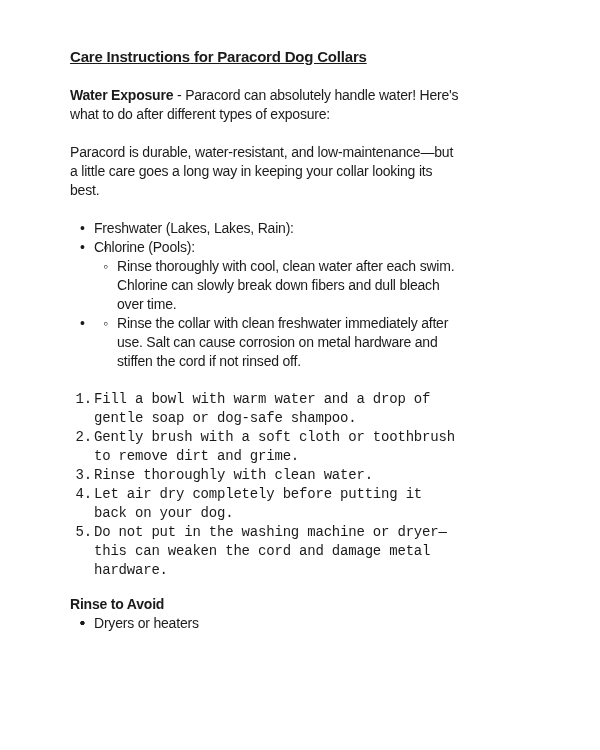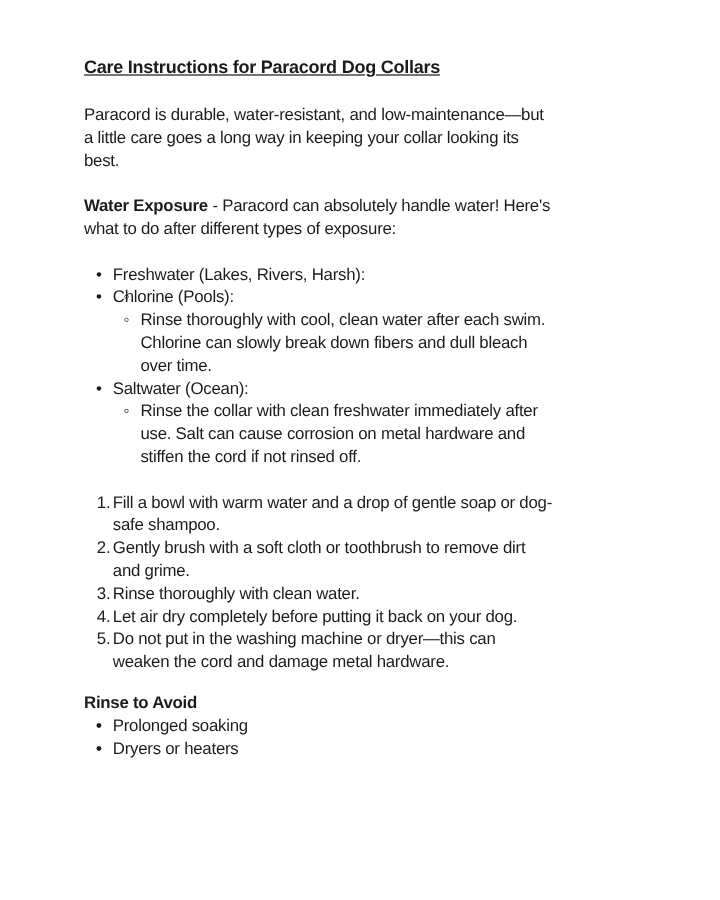--- a/index.html
+++ b/index.html
@@ -58,20 +58,21 @@
   }
   ol.steps {
     list-style: none;
     counter-reset: n;
     margin: 0 0 15px 0;
     padding: 0 0 0 24px;
   }
   ol.steps > li {
     position: relative;
     counter-increment: n;
+    font-family: Liberation Mono, monospace;
   }
   ol.steps > li::before {
     content: counter(n) ".";
     position: absolute;
     left: -24px;
     width: 22px;
     text-align: right;
   }
   ul.avoid-list {
     list-style: none;
@@ -85,50 +86,49 @@
     top: 0;
   }
 </style>
 </head>
 <body>
 
 <div class="page">
 
   <h1 class="doc-title">Care Instructions for Paracord Dog Collars</h1>
 
-  <p class="block">Paracord is durable, water-resistant, and low-maintenance—but a little care goes a long way in keeping your collar looking its best.</p>
-
   <p class="block">
     <strong>Water Exposure</strong>
     <span>- Paracord can absolutely handle water! Here's what to do after different types of exposure:</span>
   </p>
 
+  <p class="block">Paracord is durable, water-resistant, and low-maintenance—but a little care goes a long way in keeping your collar looking its best.</p>
+
   <ul class="l1">
     <li>
       <span class="marker">•</span>
-      <span>Freshwater (Lakes, Rivers, Harsh):</span>
+      <span>Freshwater (Lakes, Lakes, Rain):</span>
       <ul class="l2">
         <li>
           <span class="marker">◦</span>
         </li>
       </ul>
     </li>
     <li>
       <span class="marker">•</span>
       <span>Chlorine (Pools):</span>
       <ul class="l2">
         <li>
           <span class="marker">◦</span>
           <span>Rinse thoroughly with cool, clean water after each swim. Chlorine can slowly break down fibers and dull bleach over time.</span>
         </li>
       </ul>
     </li>
     <li>
       <span class="marker">•</span>
-      <span>Saltwater (Ocean):</span>
       <ul class="l2">
         <li>
           <span class="marker">◦</span>
           <span>Rinse the collar with clean freshwater immediately after use. Salt can cause corrosion on metal hardware and stiffen the cord if not rinsed off.</span>
         </li>
       </ul>
     </li>
   </ul>
 
 
@@ -141,21 +141,20 @@
   </ol>
 
   <p class="heading-only">Rinse to Avoid</p>
 
   <ul class="avoid-list">
     <li>
       <span class="marker">•</span>
     </li>
     <li>
       <span class="marker">•</span>
-      <span>Prolonged soaking</span>
     </li>
     <li>
       <span class="marker">•</span>
     </li>
     <li>
       <span class="marker">•</span>
       <span>Dryers or heaters</span>
     </li>
   </ul>
 

